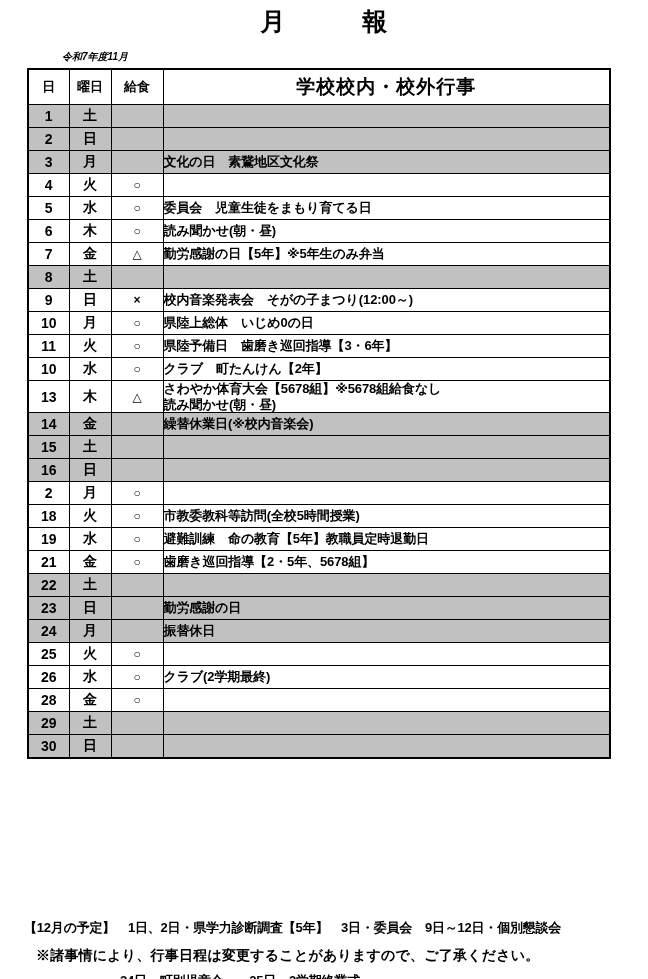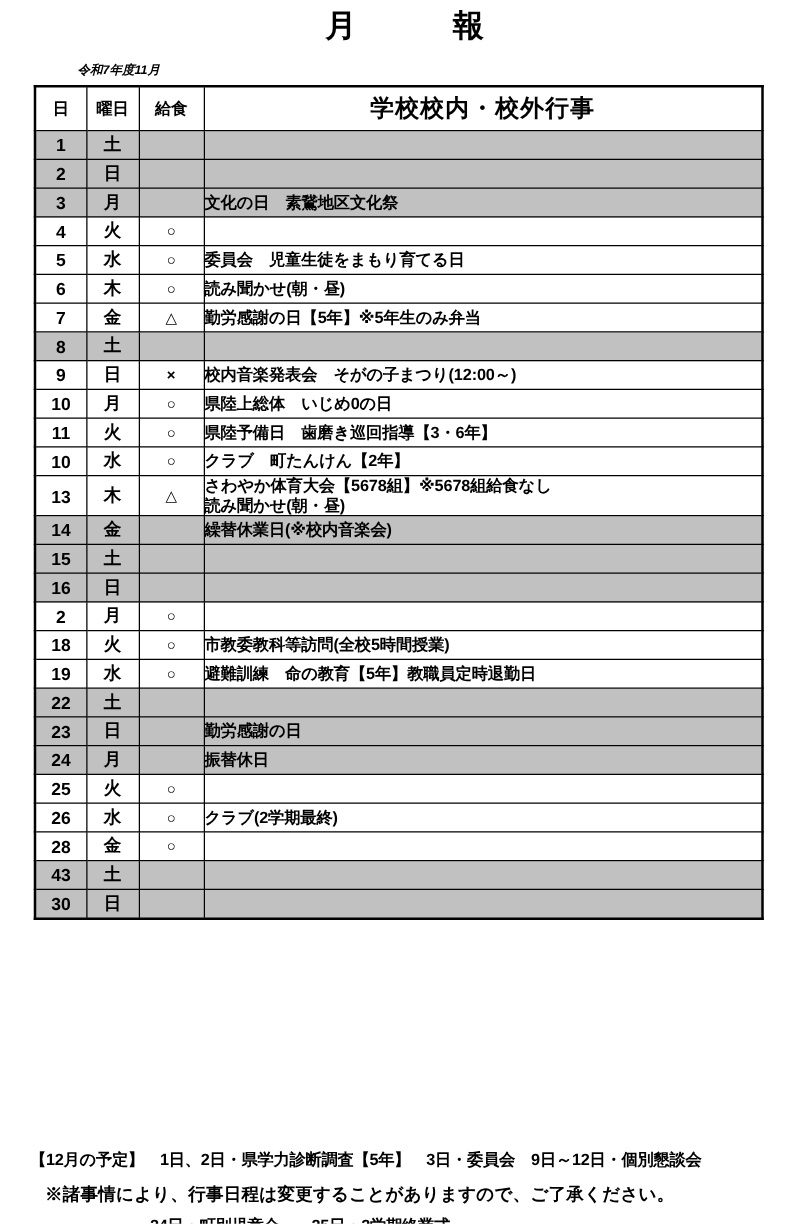--- a/index.html
+++ b/index.html
@@ -264,20 +264,26 @@
         <td class="c-dow">火</td>
         <td class="c-lunch">○</td>
         <td class="c-event">市教委教科等訪問(全校5時間授業)</td>
       </tr>
       <tr>
         <td class="c-day">19</td>
         <td class="c-dow">水</td>
         <td class="c-lunch">○</td>
         <td class="c-event">避難訓練　命の教育【5年】教職員定時退勤日</td>
       </tr>
+      <tr>
+        <td class="c-day">21</td>
+        <td class="c-dow">金</td>
+        <td class="c-lunch">○</td>
+        <td class="c-event">歯磨き巡回指導【2・5年、5678組】</td>
+      </tr>
       <tr class="shaded">
         <td class="c-day">22</td>
         <td class="c-dow">土</td>
         <td class="c-lunch"></td>
         <td class="c-event"></td>
       </tr>
       <tr class="shaded">
         <td class="c-day">23</td>
         <td class="c-dow">日</td>
         <td class="c-lunch"></td>
@@ -301,21 +307,21 @@
         <td class="c-lunch">○</td>
         <td class="c-event">クラブ(2学期最終)</td>
       </tr>
       <tr>
         <td class="c-day">28</td>
         <td class="c-dow">金</td>
         <td class="c-lunch">○</td>
         <td class="c-event"></td>
       </tr>
       <tr class="shaded">
-        <td class="c-day">43</td>
+        <td class="c-day">29</td>
         <td class="c-dow">土</td>
         <td class="c-lunch"></td>
         <td class="c-event"></td>
       </tr>
       <tr class="shaded">
         <td class="c-day">30</td>
         <td class="c-dow">日</td>
         <td class="c-lunch"></td>
         <td class="c-event"></td>
       </tr>

